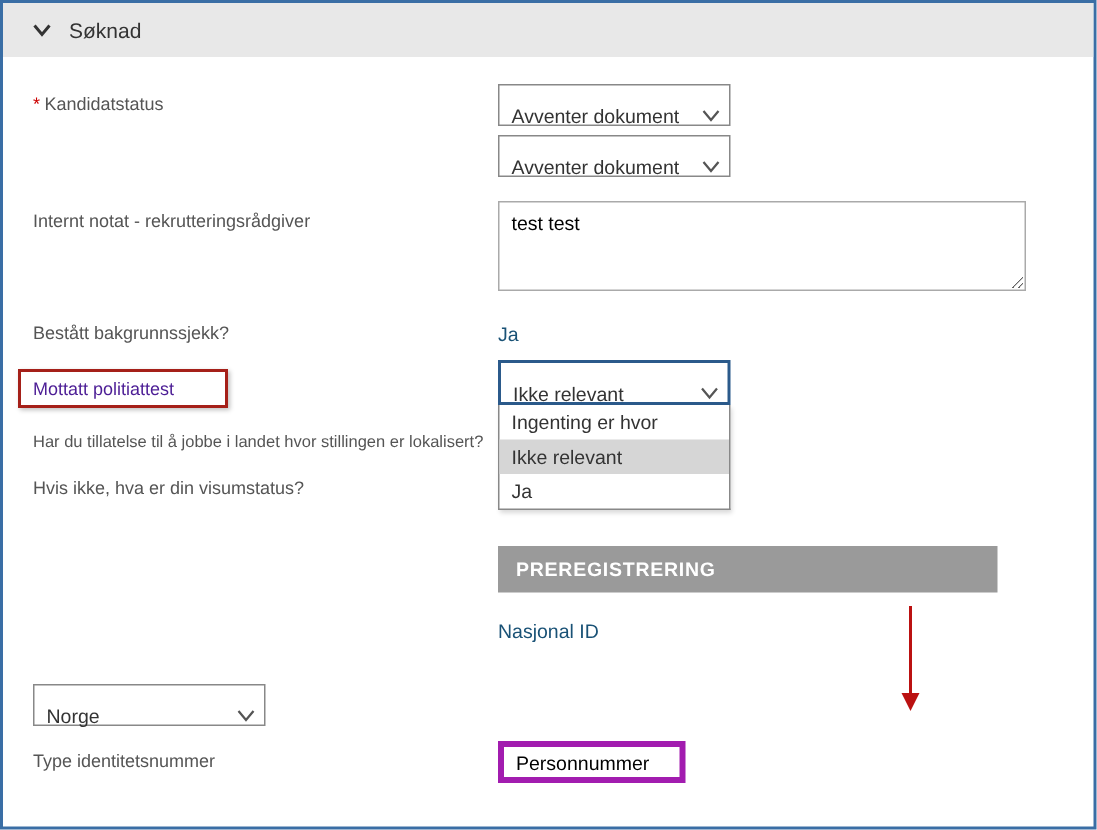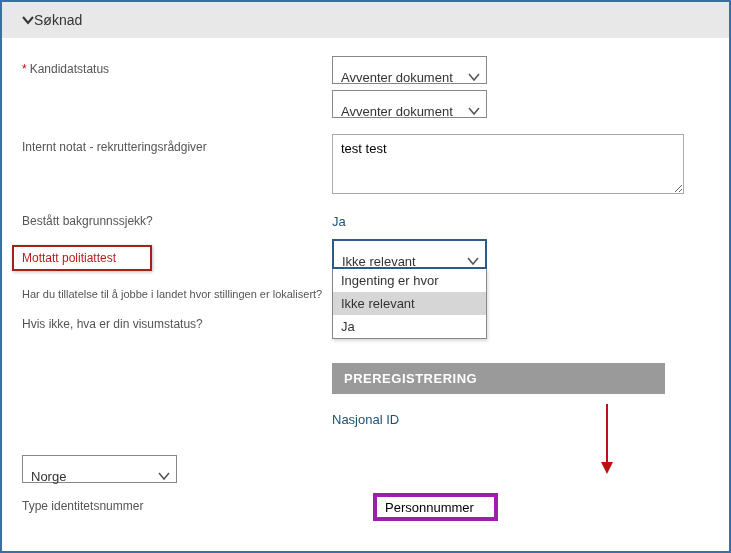--- a/index.html
+++ b/index.html
@@ -10,20 +10,21 @@
     height: 553px;
     border: 2px solid #3a6ea5;
     position: relative;
     overflow: hidden;
   }
   .section-header {
     background: #e8e8e8;
     padding: 10px 20px;
     display: flex;
     align-items: center;
+    gap: 12px;
   }
   .chevron-down {
     width: 12px;
     height: 12px;
     display: inline-block;
   }
   .chevron-down svg { display: block; }
   .section-title {
     font-size: 14px;
     color: #333;
@@ -77,21 +78,21 @@
     font-size: 13px;
     color: #1a5276;
     padding-top: 6px;
   }
   .highlight-label {
     border: 2px solid #a52019;
     padding: 4px 8px 4px 8px;
     margin-left: -10px;
     width: 140px;
     box-shadow: 1px 1px 3px rgba(0,0,0,0.25);
-    color: #b91c1c;
+    color: #4c1d95;
     font-size: 12px;
   }
   .dropdown-open {
     position: relative;
   }
   .dropdown-open .select-box {
     border: 2px solid #2b5a8b;
     width: 155px;
     height: 30px;
   }
@@ -251,21 +252,21 @@
         <span>Norge</span>
         <span class="select-caret">
           <svg viewBox="0 0 12 12" width="12" height="12">
               <path d="M1 3 L6 9 L11 3" fill="none" stroke="#555" stroke-width="1.5"></path>
             </svg>
         </span>
       </div>
     </div>
   </div>
 
-  <div class="form-row" style="margin-bottom:0;gap:41px;">
+  <div class="form-row" style="margin-bottom:0;">
     <div class="label-col">Type identitetsnummer</div>
     <div class="field-col">
       <input class="text-input" type="text" value="Personnummer" style="">
     </div>
   </div>
 
 </div>
 
 <div class="arrow-annotation">
   <svg width="20" height="72">

